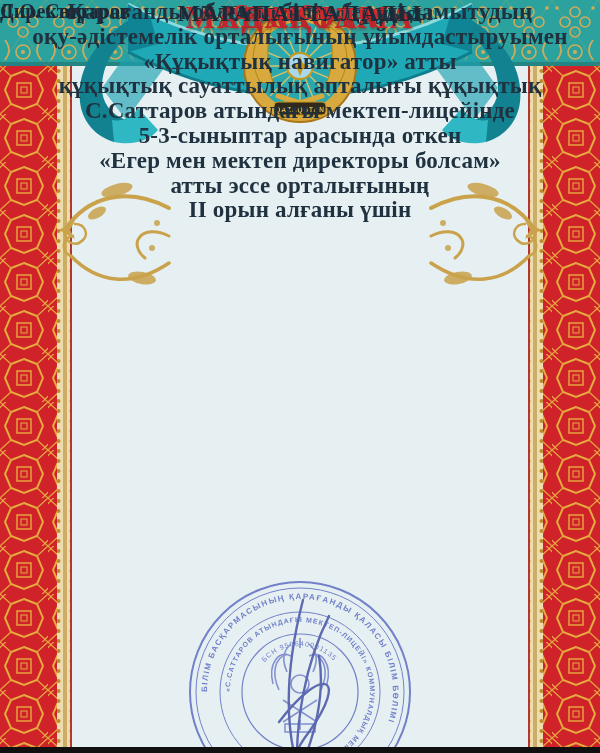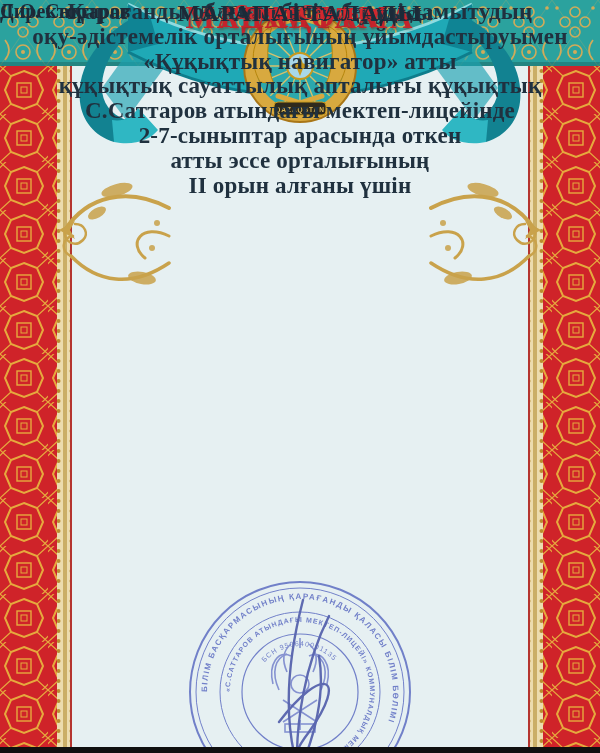--- a/index.html
+++ b/index.html
@@ -156,21 +156,22 @@
 
   <div class="abs ctr title" style="top:140">МАДАҚТАМА</div>
   <div class="abs ctr title" style="top:178;font-size:30px">ГРАМОТА</div>
 
   <div class="abs ctr" style="top:262">
     <div class="bodyline">Қарағанды облысы білім беруді дамытудың</div>
     <div class="bodyline">оқу-әдістемелік орталығының ұйымдастыруымен</div>
     <div class="bodyline">«Құқықтық навигатор» атты</div>
     <div class="bodyline">құқықтық сауаттылық апталығы құқықтық</div>
     <div class="bodyline">С.Саттаров атындағы мектеп-лицейінде</div>
-    <div class="bodyline">2-7-сыныптар арасында откен</div>
+    <div class="bodyline">5-3-сыныптар арасында откен</div>
+    <div class="bodyline">«Егер мен мектеп директоры болсам»</div>
     <div class="bodyline">атты эссе орталығының</div>
     <div class="bodyline">ІІ орын алғаны үшін</div>
   </div>
 
   <div class="abs ctr classline" style="top:486">5 «Ә» сынып оқушысы</div>
   <div class="abs ctr stuname" style="top:516">Самат Саялым</div>
   <div class="abs ctr award" style="top:543">МАРАПАТТАЛАДЫ</div>
 
   <div class="abs sig" style="left:128;top:650">Директор</div>
   <div class="abs sig" style="left:352;top:650">С.О. Саттаров</div>

